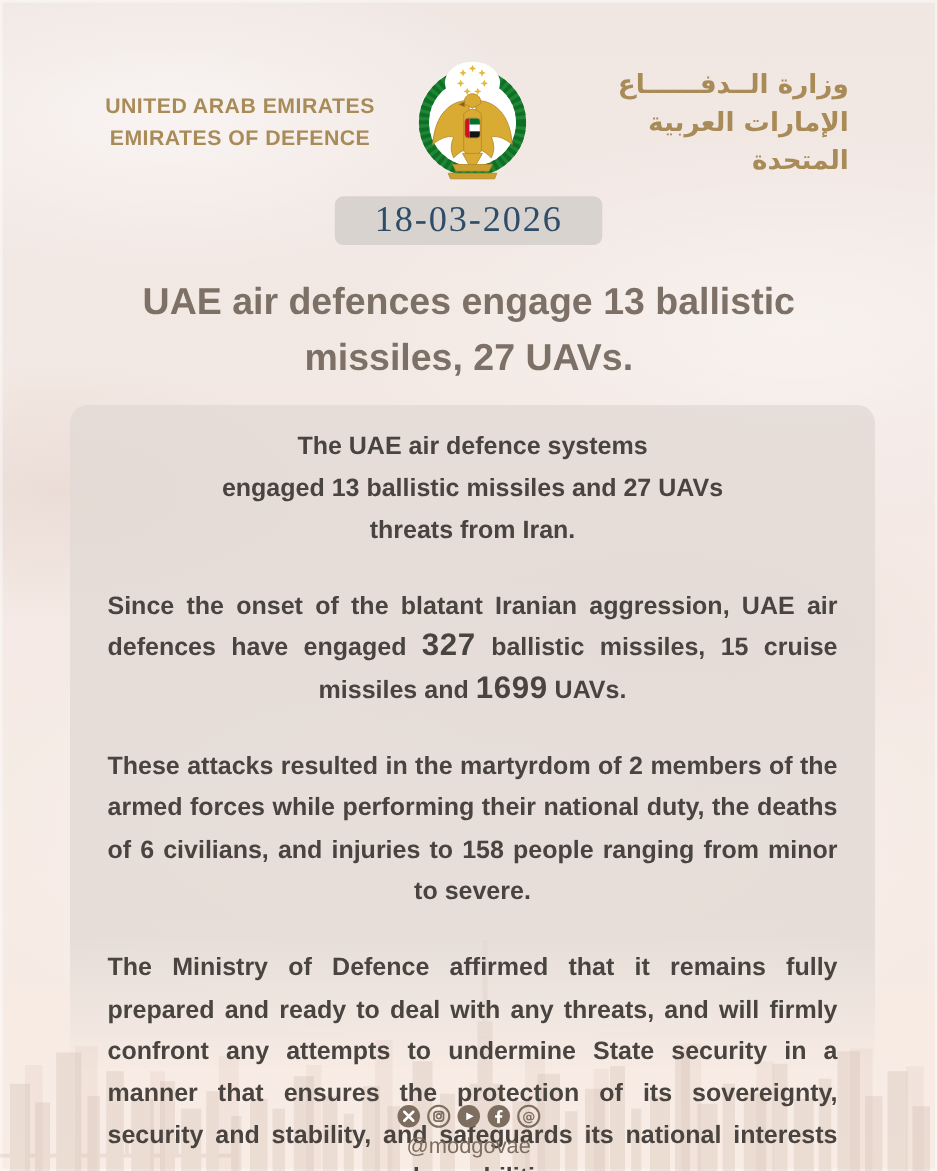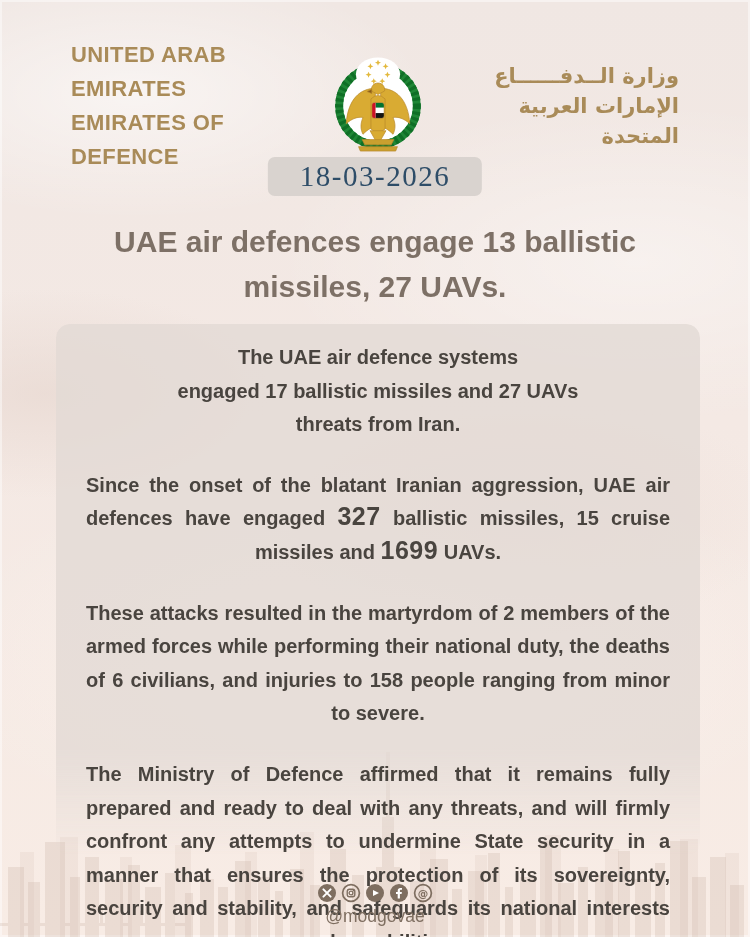--- a/index.html
+++ b/index.html
@@ -15,22 +15,22 @@
       linear-gradient(180deg,#f0e7e3 0%,#f4e9e4 45%,#f8ece5 100%);
     box-shadow:inset 0 0 0 2px rgba(255,255,255,0.45);
   }
   
   .skyline{position:absolute;left:0;bottom:0;width:750px;height:210px;}
   
   .header{
     position:absolute;top:38px;left:0;right:0;
     display:flex;justify-content:center;align-items:center;gap:12px;
   }
-  .org-en{width:242px;text-align:left;color:#a98b58;font-weight:700;
-    font-size:22px;line-height:1.55;letter-spacing:0.4px;}
+  .org-en{width:242px;text-align:center;color:#a98b58;font-weight:700;
+    font-size:17px;line-height:1.55;letter-spacing:0.4px;}
   .emblem{width:106px;height:120px;flex:0 0 auto;}
   .org-ar{width:236px;direction:rtl;text-align:right;color:#a98b58;font-weight:700;
     font-size:21px;line-height:1.45;font-family:"DejaVu Sans",sans-serif;}
   
   .date-badge{
     position:absolute;top:157px;left:50%;transform:translateX(-50%);
     background:#d9d3cf;color:#2e4d68;border-radius:7px;
     font-size:29px;letter-spacing:1.5px;padding:3px 32px;
     font-family:Liberation Serif, serif;
   }
@@ -182,21 +182,21 @@
     </div>
   </header>
 
   <div class="date-badge">18-03-2026</div>
 
   <h1 class="headline">UAE air defences engage 13 ballistic missiles, 27 UAVs.</h1>
 
   <section class="statement-box">
     <p class="p-center">
       <span>The UAE air defence systems</span><br>
-      <span>engaged 17 ballistic missiles and 27 UAVs</span><br>
+      <span>engaged 13 ballistic missiles and 27 UAVs</span><br>
       <span>threats from Iran.</span>
     </p>
     <p class="p-justify"><span>Since the onset of the blatant Iranian aggression, UAE air defences have engaged </span><span class="num-lg">327</span><span> ballistic missiles, 15 cruise missiles and </span><span class="num-lg">1699</span><span> UAVs.</span></p>
     <p class="p-justify">These attacks resulted in the martyrdom of 2 members of the armed forces while performing their national duty, the deaths of 6 civilians, and injuries to 158 people ranging from minor to severe.</p>
     <p class="p-justify">The Ministry of Defence affirmed that it remains fully prepared and ready to deal with any threats, and will firmly confront any attempts to undermine State security in a manner that ensures the protection of its sovereignty, security and stability, and safeguards its national interests and capabilities.</p>
   </section>
 
   <footer class="footer">
     <div class="social-row">
       <span>

